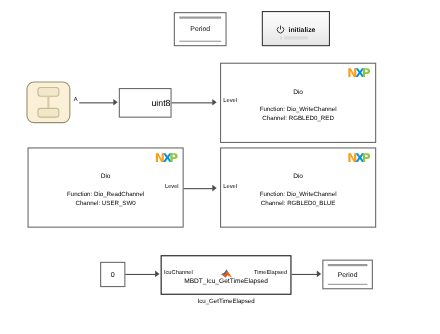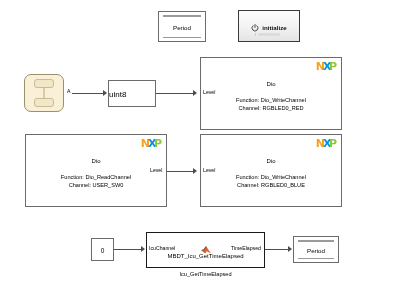--- a/index.html
+++ b/index.html
@@ -83,21 +83,21 @@
     border-bottom: 3px solid transparent;
     border-left: 4.5px solid #4d4d4d;
   }
 
   
   .uint8-txt {
     position: absolute;
     left: 0; right: 0;
     top: 50%;
     transform: translateY(-50%);
-    text-align: left;
+    text-align: right;
     font-size: 8px;
     color: #000;
   }
 
   
   .const-txt {
     position: absolute;
     left: 0; right: 0;
     top: 50%;
     transform: translateY(-50%);

